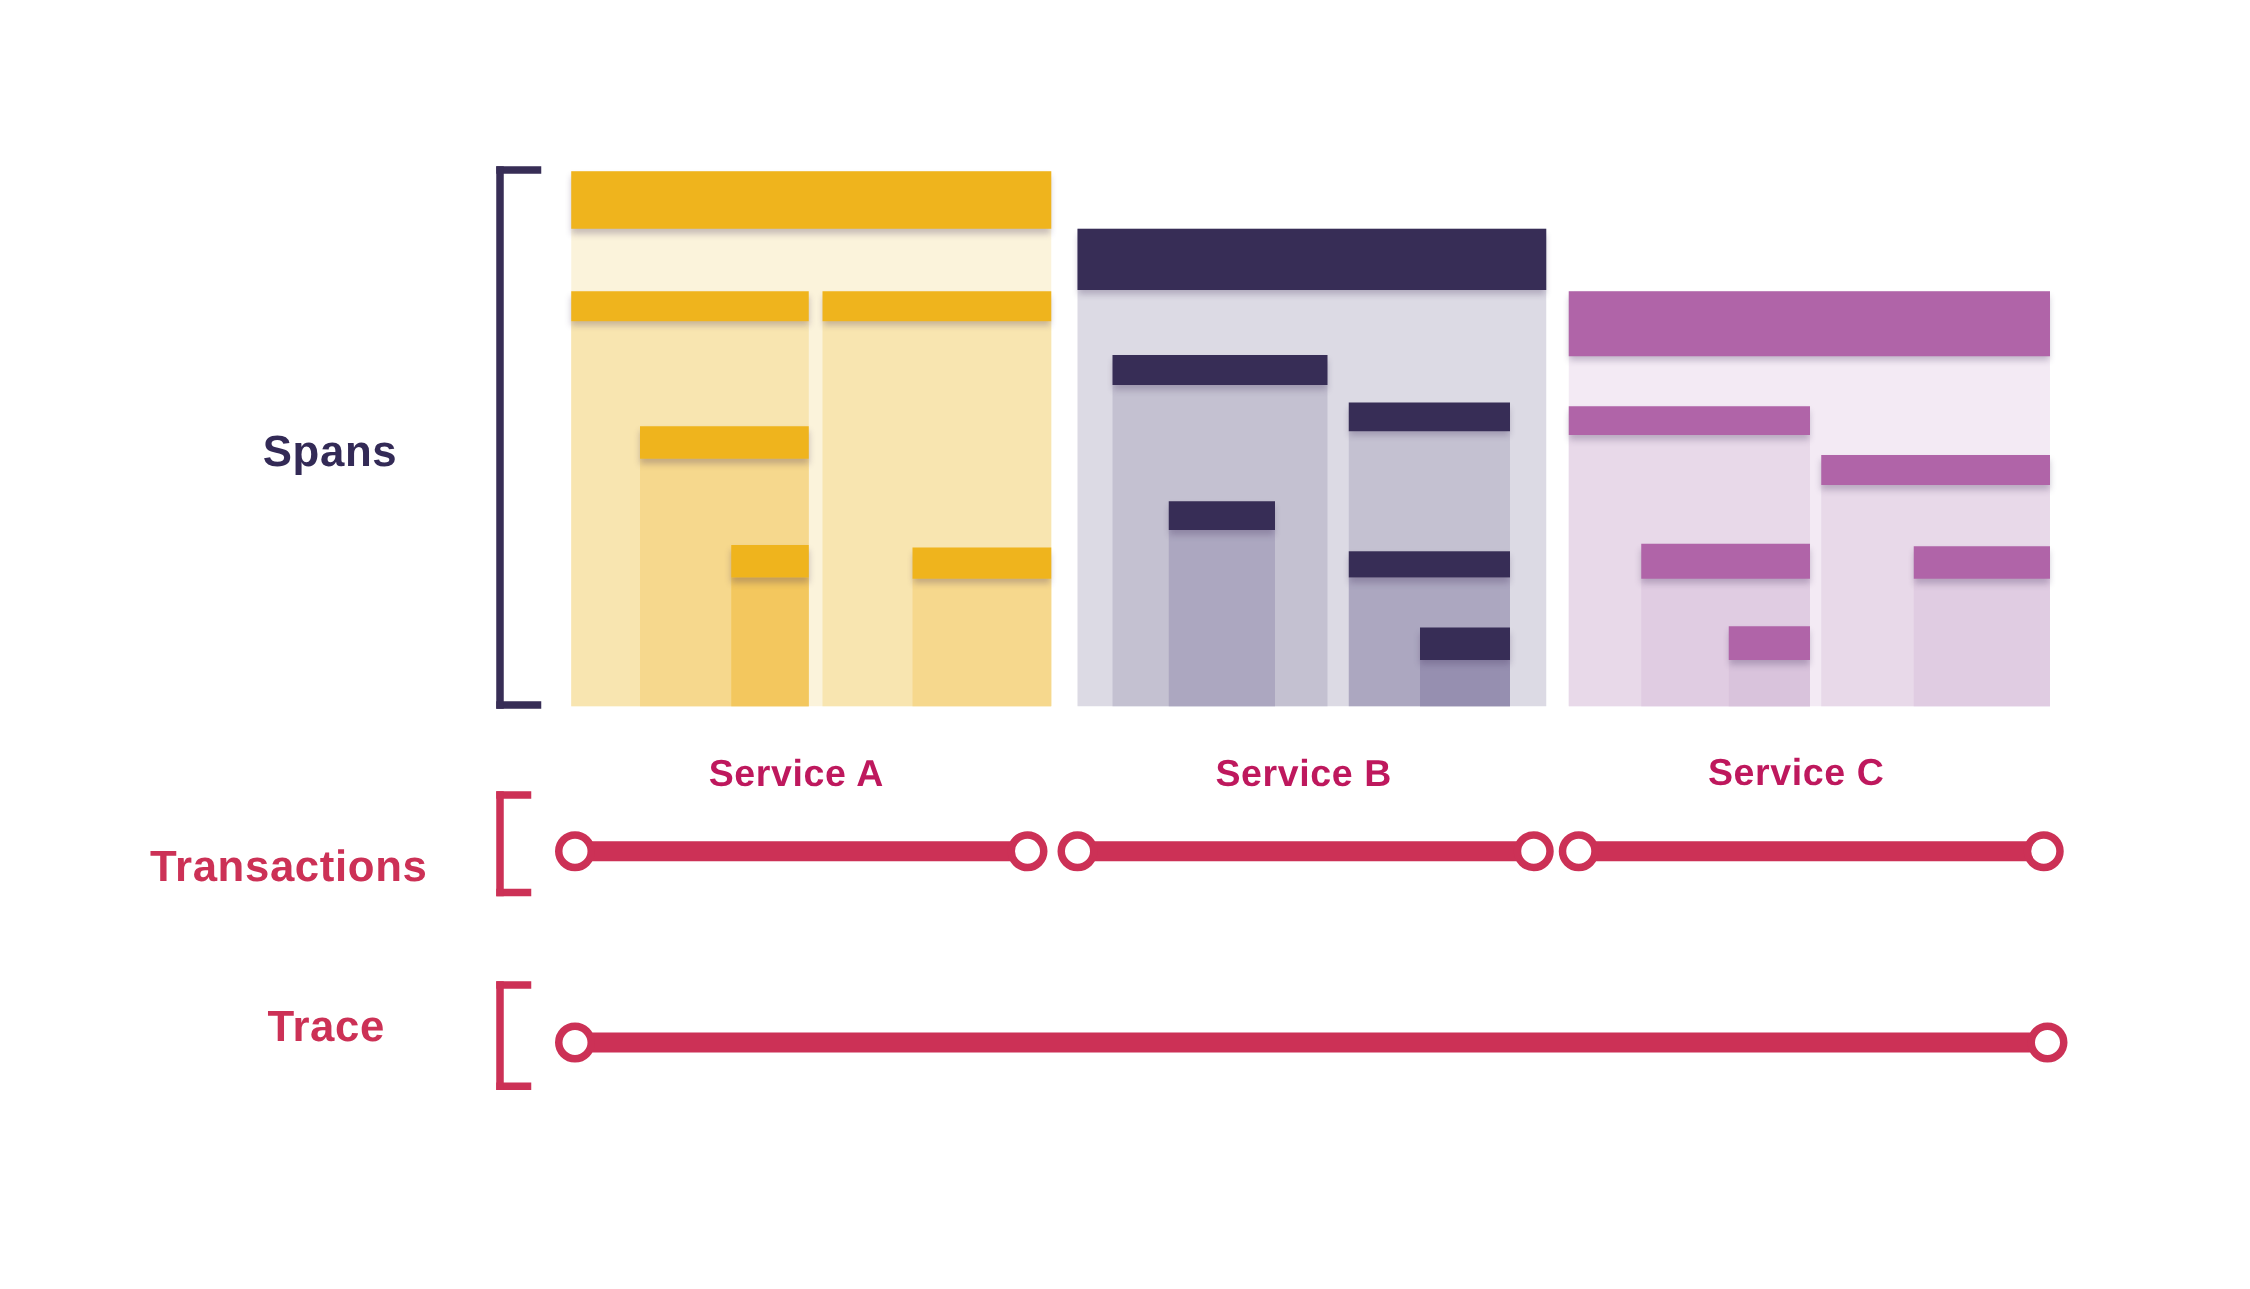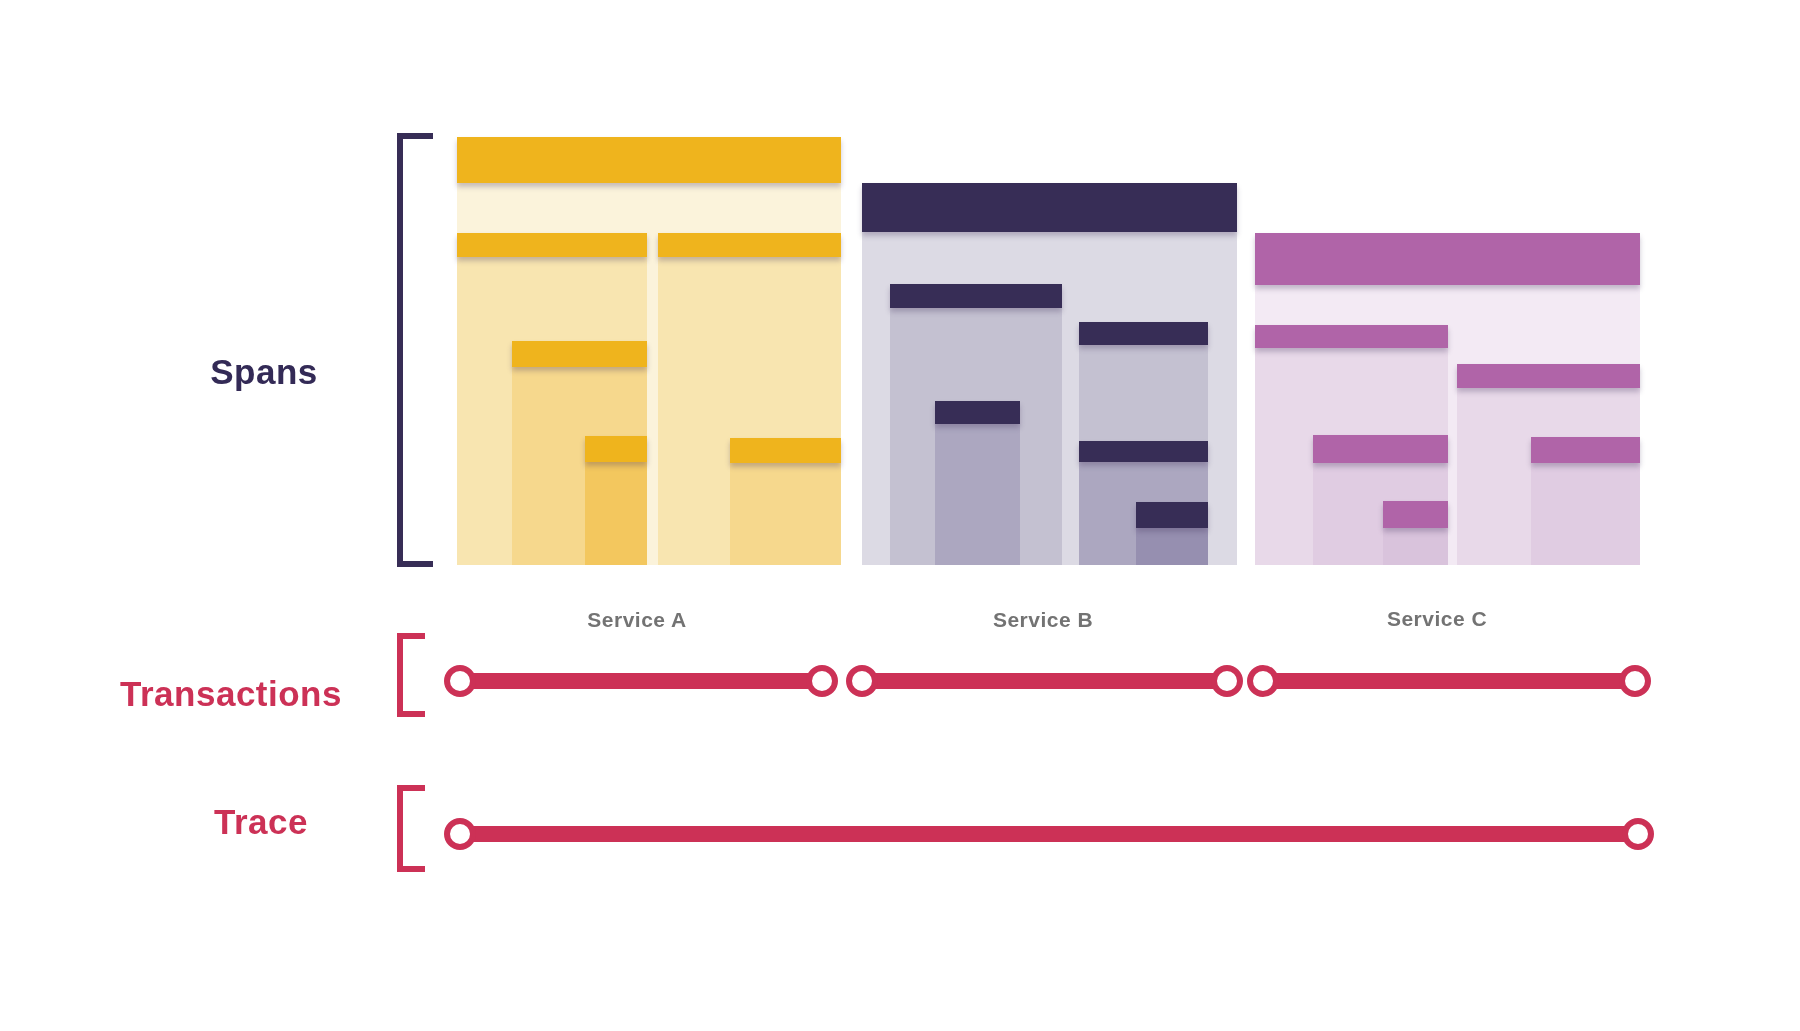--- a/index.html
+++ b/index.html
@@ -14,37 +14,37 @@
   .rect { position: absolute; }
   .rect.shadow { box-shadow: 0 4px 5px rgba(70, 50, 95, 0.28); }
   .label {
     position: absolute;
     transform: translate(-50%, -50%);
     font-weight: bold;
     white-space: nowrap;
     letter-spacing: 0.5px;
   }
   .row-label { font-size: 35px; }
-  .svc-label { font-size: 21px; color: #737373; }
+  .svc-label { font-size: 30px; color: #be185d; }
   .navy-text { color: #332A56; }
   .red-text  { color: #CC3156; }
   .bracket {
     position: absolute;
     box-sizing: border-box;
     border-left: 6px solid;
     border-top: 6px solid;
     border-bottom: 6px solid;
     background: transparent;
   }
   .bracket.navy { border-color: #372D56; }
   .bracket.red  { border-color: #CC3156; }
   #spans-bracket        { left: 397px; top: 133px; width: 36px; height: 434px; }
   #transactions-bracket { left: 397px; top: 633px; width: 28px; height: 84px; }
   #trace-bracket        { left: 397px; top: 785px; width: 28px; height: 87px; }
-  #spans-label        { left: 264px; top: 372px; }
+  #spans-label        { left: 264px; top: 362px; }
   #transactions-label { left: 231px; top: 694px; }
   #trace-label        { left: 261px; top: 822px; }
   #service-a-label { left: 637px;  top: 620px; }
   #service-b-label { left: 1043px; top: 620px; }
   #service-c-label { left: 1437px; top: 619px; }
   .tl-line {
     position: absolute;
     height: 16px;
   }
   .tl-dot {

